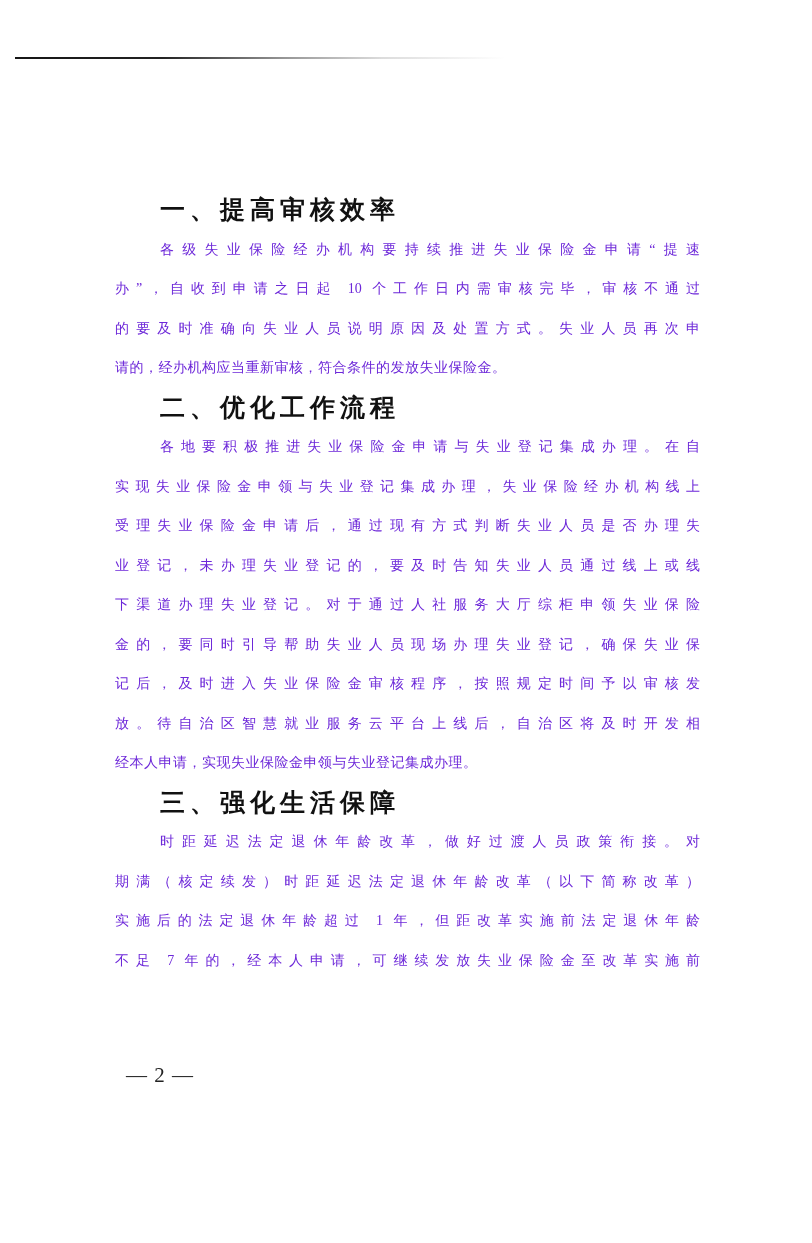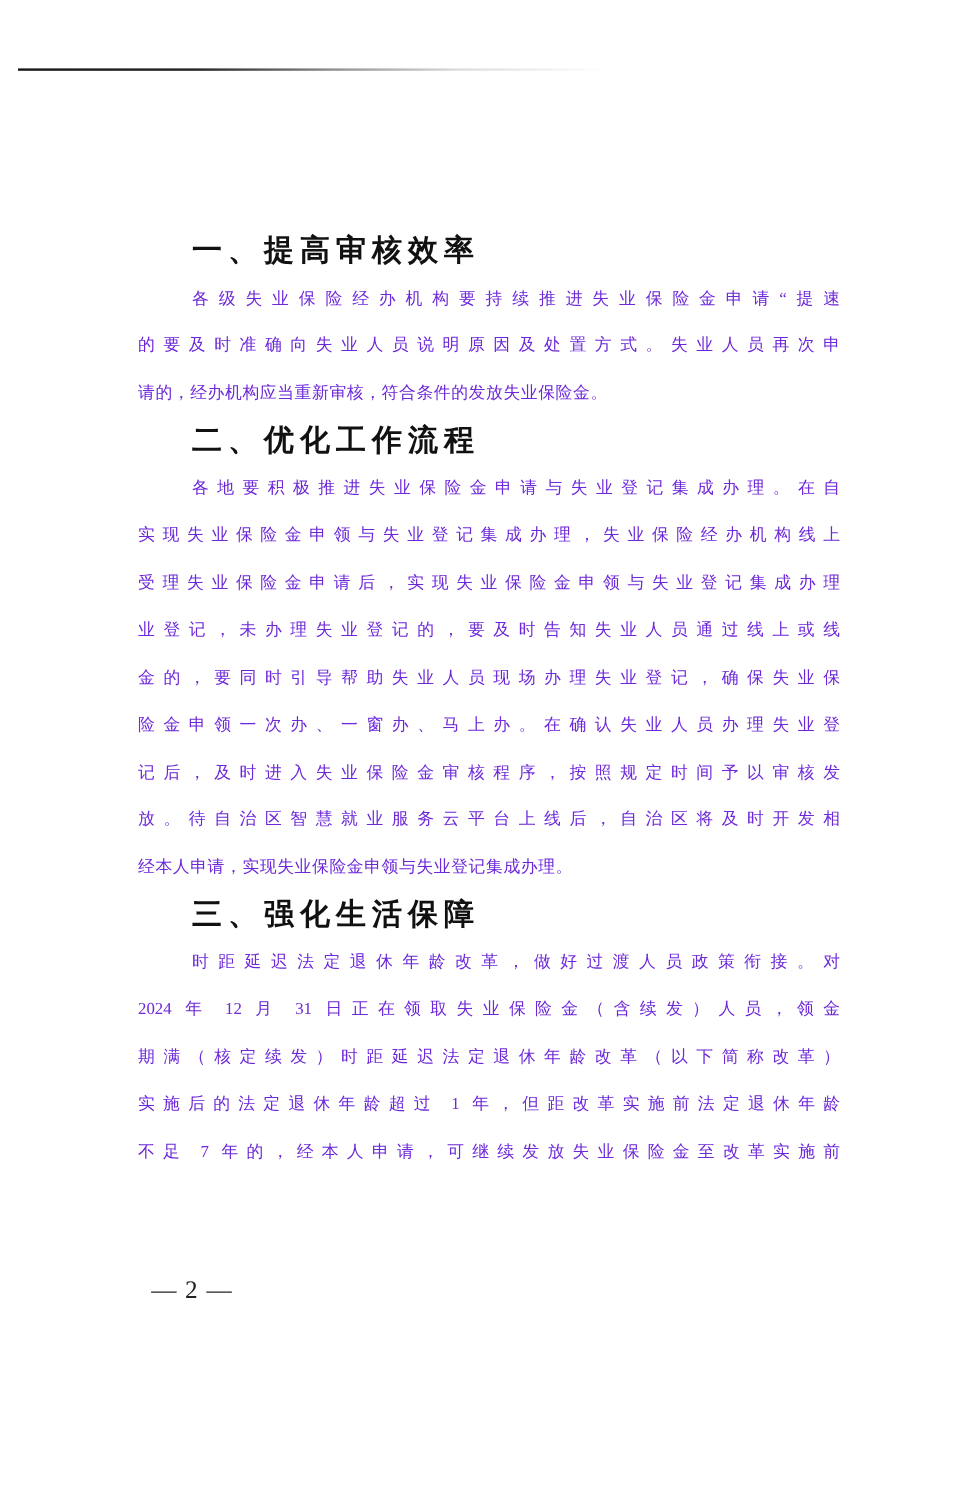--- a/index.html
+++ b/index.html
@@ -86,37 +86,37 @@
 <body>
 
 <div class="page">
 
   <div class="scan-line"></div>
 
   <div class="content">
 
     <div class="heading">一、提高审核效率</div>
     <div class="tline indent">各级失业保险经办机构要持续推进失业保险金申请“提速</div>
+    <div class="tline">办”，自收到申请之日起 10 个工作日内需审核完毕，审核不通过</div>
     <div class="tline">的要及时准确向失业人员说明原因及处置方式。失业人员再次申</div>
     <div class="tline end">请的，经办机构应当重新审核，符合条件的发放失业保险金。</div>
 
     <div class="heading">二、优化工作流程</div>
     <div class="tline indent">各地要积极推进失业保险金申请与失业登记集成办理。在自</div>
     <div class="tline">实现失业保险金申领与失业登记集成办理，失业保险经办机构线上</div>
-    <div class="tline">受理失业保险金申请后，实现失业保险金申领与失业登记集成办理</div>
+    <div class="tline">受理失业保险金申请后，通过现有方式判断失业人员是否办理失</div>
     <div class="tline">业登记，未办理失业登记的，要及时告知失业人员通过线上或线</div>
+    <div class="tline">下渠道办理失业登记。对于通过人社服务大厅综柜申领失业保险</div>
     <div class="tline">金的，要同时引导帮助失业人员现场办理失业登记，确保失业保</div>
-    <div class="tline">险金申领一次办、一窗办、马上办。在确认失业人员办理失业登</div>
     <div class="tline">记后，及时进入失业保险金审核程序，按照规定时间予以审核发</div>
     <div class="tline">放。待自治区智慧就业服务云平台上线后，自治区将及时开发相</div>
     <div class="tline end">经本人申请，实现失业保险金申领与失业登记集成办理。</div>
 
     <div class="heading">三、强化生活保障</div>
     <div class="tline indent">时距延迟法定退休年龄改革，做好过渡人员政策衔接。对</div>
-    <div class="tline">2024 年 12 月 31 日正在领取失业保险金（含续发）人员，领金</div>
     <div class="tline">期满（核定续发）时距延迟法定退休年龄改革（以下简称改革）</div>
     <div class="tline">实施后的法定退休年龄超过 1 年，但距改革实施前法定退休年龄</div>
     <div class="tline">不足 7 年的，经本人申请，可继续发放失业保险金至改革实施前</div>
 
   </div>
 
   <div class="footer">— 2 —</div>
 
 </div>
 

